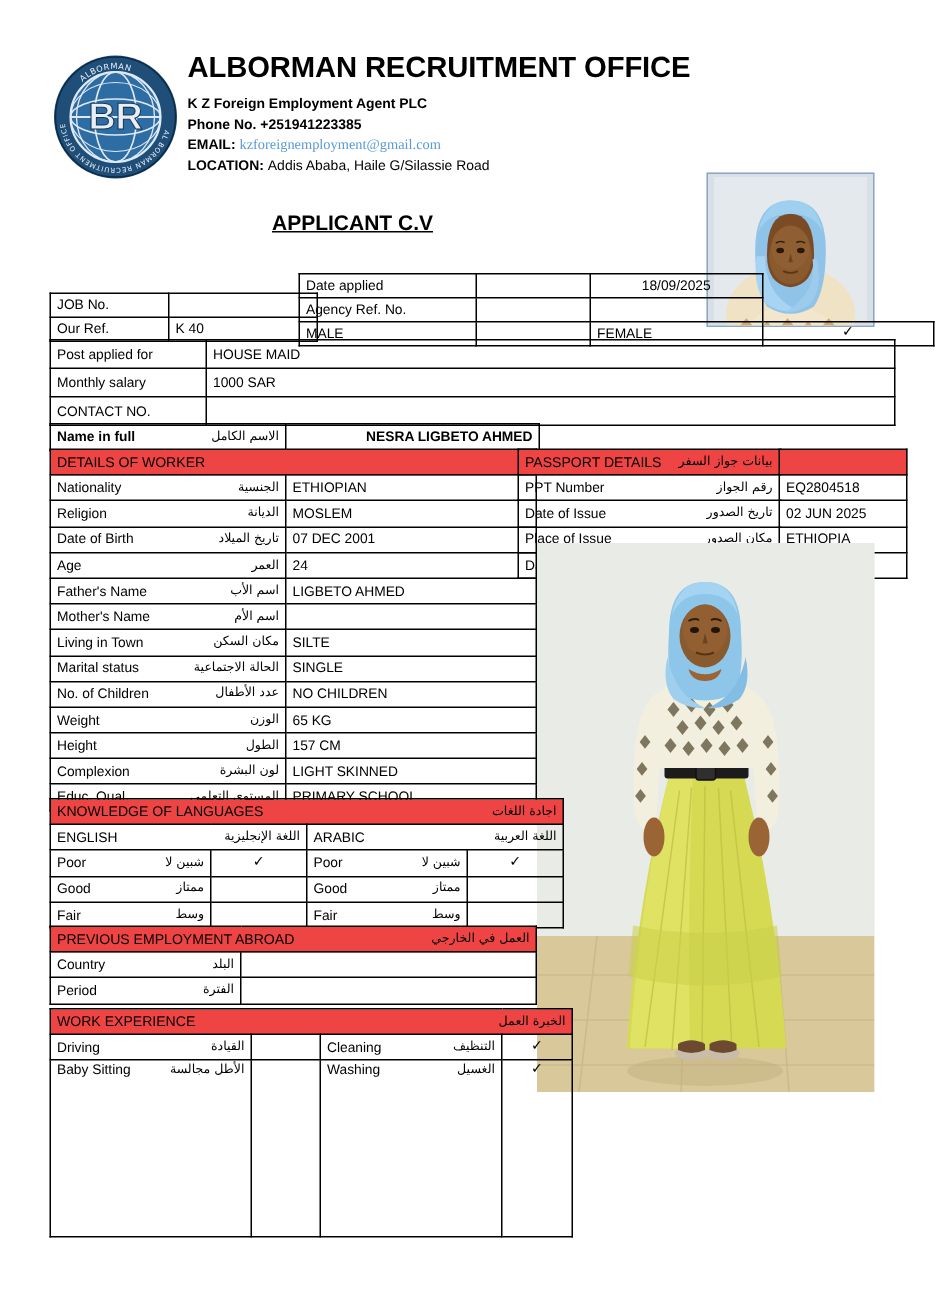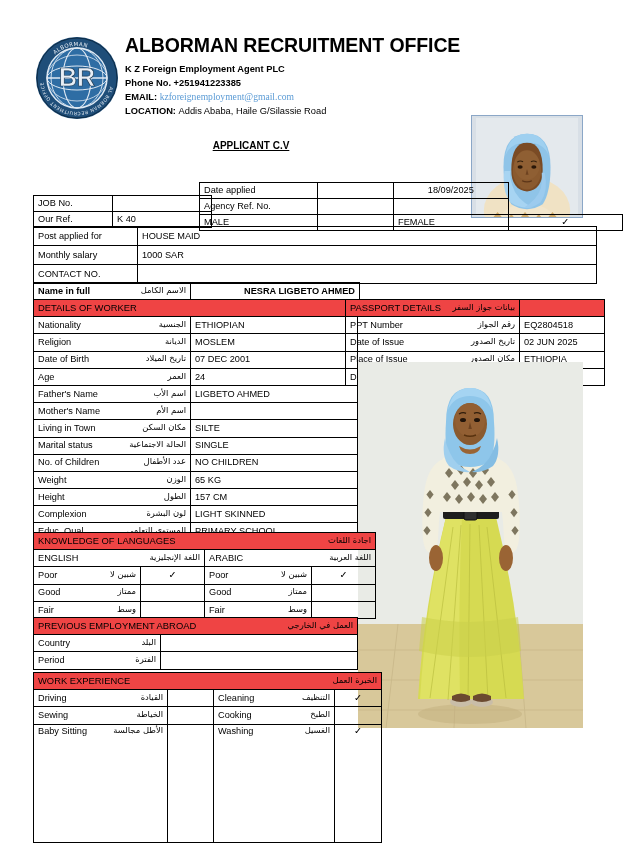--- a/index.html
+++ b/index.html
@@ -20,21 +20,21 @@
   .org-title{font-size:19.5px;font-weight:bold;letter-spacing:-0.1px;line-height:1.1;
     font-family:"Liberation Sans", sans-serif;}
   .org-sub{font-size:9.3px;font-weight:bold;margin-top:7px;line-height:1.45;}
   .org-line{font-size:9.3px;font-weight:bold;line-height:1.45;}
   .org-line .val{font-weight:normal;}
   .email-link{color:#5b9bd5;font-weight:normal;
     font-family:"Liberation Serif", serif;font-size:9.6px;}
 
   
   .cv-title{position:absolute;left:0;top:140px;width:470px;text-align:center;
-    font-size:10px;font-weight:bold;text-decoration:underline;margin-left:16px;}
+    font-size:14px;font-weight:bold;text-decoration:underline;}
 
   
   table{border-collapse:collapse;table-layout:fixed;margin-top:19px;}
   td{border:1px solid #000;font-size:9.2px;padding:1px 4px;
      height:14px;vertical-align:middle;line-height:1.15;}
   .bandhdr{background:#ef4444;font-size:9.4px;}
   .ar{font-family:"DejaVu Sans", sans-serif;font-size:8.4px;direction:rtl;}
   .chk{text-align:center;font-size:9.5px;}
   .b{font-weight:bold;text-align:right;}
 
@@ -536,32 +536,20 @@
         <span class="ar" style="float:right">القيادة</span>
       </td>
       <td class="chk" style="width:37px"></td>
       <td style="width:112px">
         <span>Cleaning</span>
         <span class="ar" style="float:right">التنظيف</span>
       </td>
       <td class="chk" style="width:38px">✓</td>
     </tr>
     <tr>
-      <td>
-        <span>Sewing</span>
-        <span class="ar" style="float:right">الخياطة</span>
-      </td>
-      <td class="chk"></td>
-      <td>
-        <span>Cooking</span>
-        <span class="ar" style="float:right">الطبخ</span>
-      </td>
-      <td class="chk"></td>
-    </tr>
-    <tr>
       <td class="tall">
         <span>Baby Sitting</span>
         <span class="ar" style="float:right">الأطل مجالسة</span>
       </td>
       <td class="chk tall"></td>
       <td class="tall">
         <span>Washing</span>
         <span class="ar" style="float:right">الغسيل</span>
       </td>
       <td class="chk tall">✓</td>

